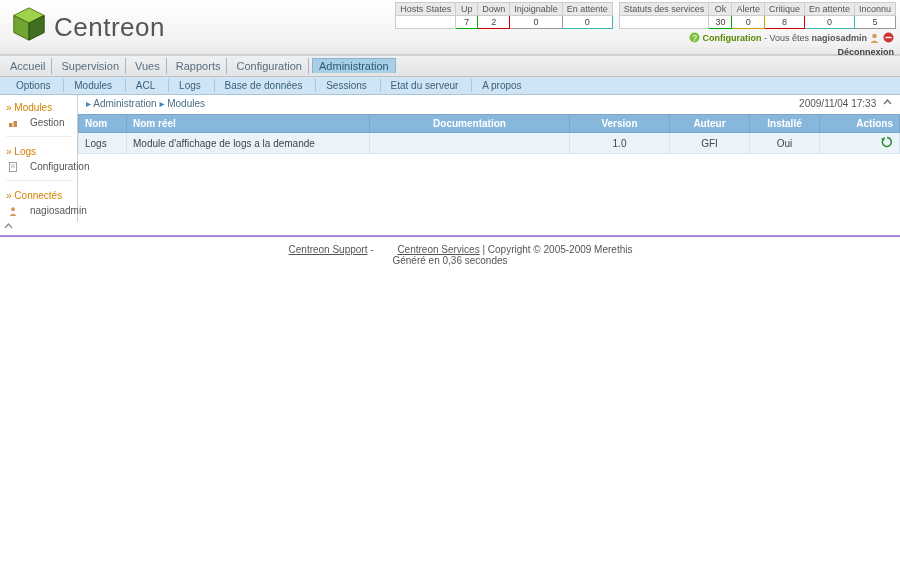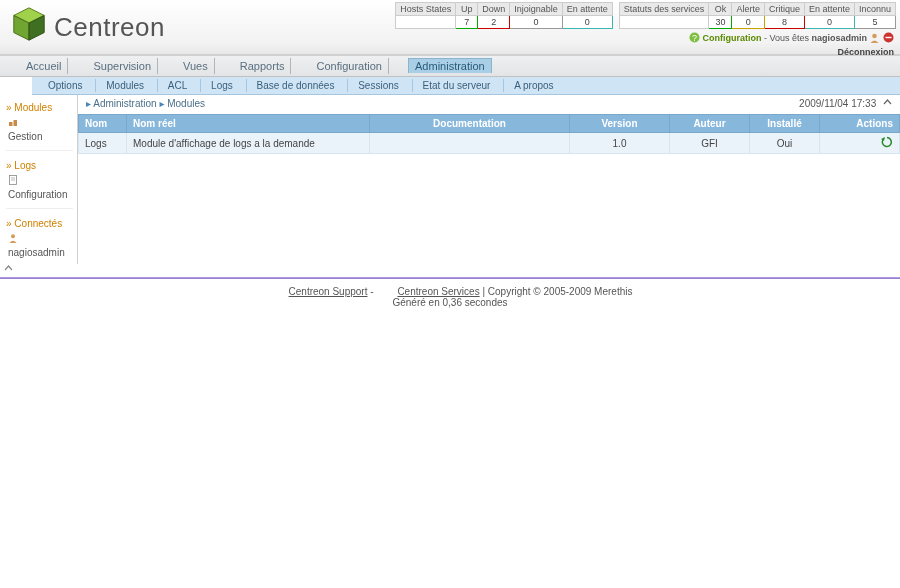--- a/index.html
+++ b/index.html
@@ -74,38 +74,36 @@
     border-bottom: 1px solid #bfc2c5;
     padding: 2px 4px;
     font-size: 11px;
     color: #5a6f7f;
   }
   .nav span {
     display: inline-block;
     padding: 2px 6px;
     border-right: 1px solid #b0b5bb;
     cursor: pointer;
-    margin-left: 16px;
   }
   .nav span:last-child { border-right: none; }
   .nav span.active {
     background: #a9cfe6;
     color: #2a5a7a;
     border: 1px solid #8ab4ce;
     border-bottom: none;
     padding: 1px 6px;
   }
   
   .subnav {
     background: #cfe4f5;
     border-bottom: 1px solid #a6c6df;
     padding: 2px 6px;
     font-size: 10px;
     color: #3b5f7a;
-    margin-left: 32px;
   }
   .subnav span {
     display: inline-block;
     padding: 1px 10px;
     cursor: pointer;
   }
   .subnav span + span { border-left: 1px solid #a6c6df; }
   
   .layout { display: flex; }
   .sidebar {
@@ -120,21 +118,21 @@
     padding: 3px 4px 2px;
   }
   .sidebar .head::before{
     content: "» ";
     color:#d08000;
   }
   .sidebar .item {
     padding: 2px 4px 2px 6px;
     color: #555;
     cursor: pointer;
-    display: flex; gap: 4px; flex-direction: column;
+    display: flex; align-items: center; gap: 12px;
   }
   .sidebar .sep { height: 1px; background: #eee; margin: 6px 4px; }
   .mini-ico { width: 10px; height: 10px; display:inline-block; }
   .content {
     flex: 1;
     padding: 0;
     overflow: hidden;
   }
   .crumb-bar {
     display: flex;

